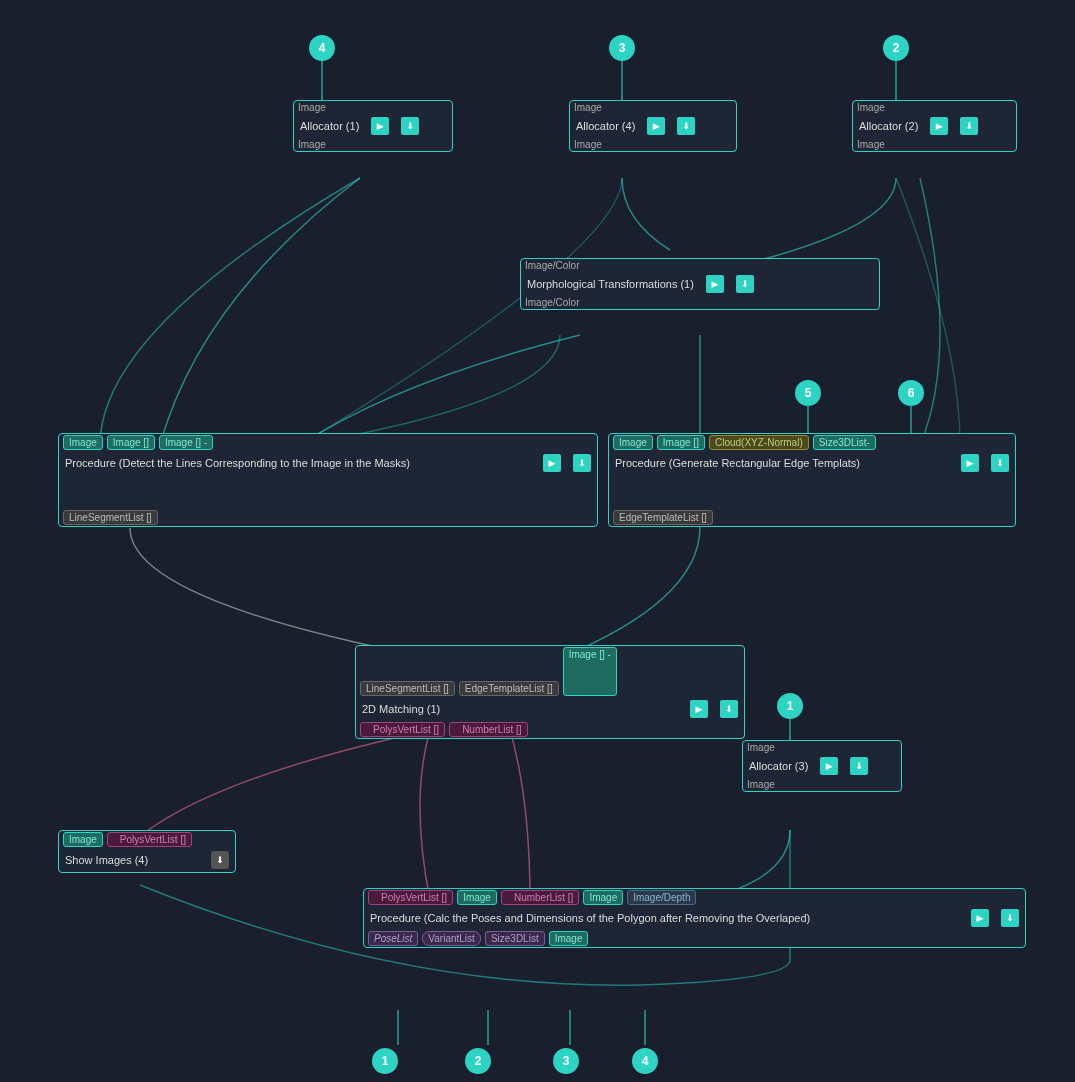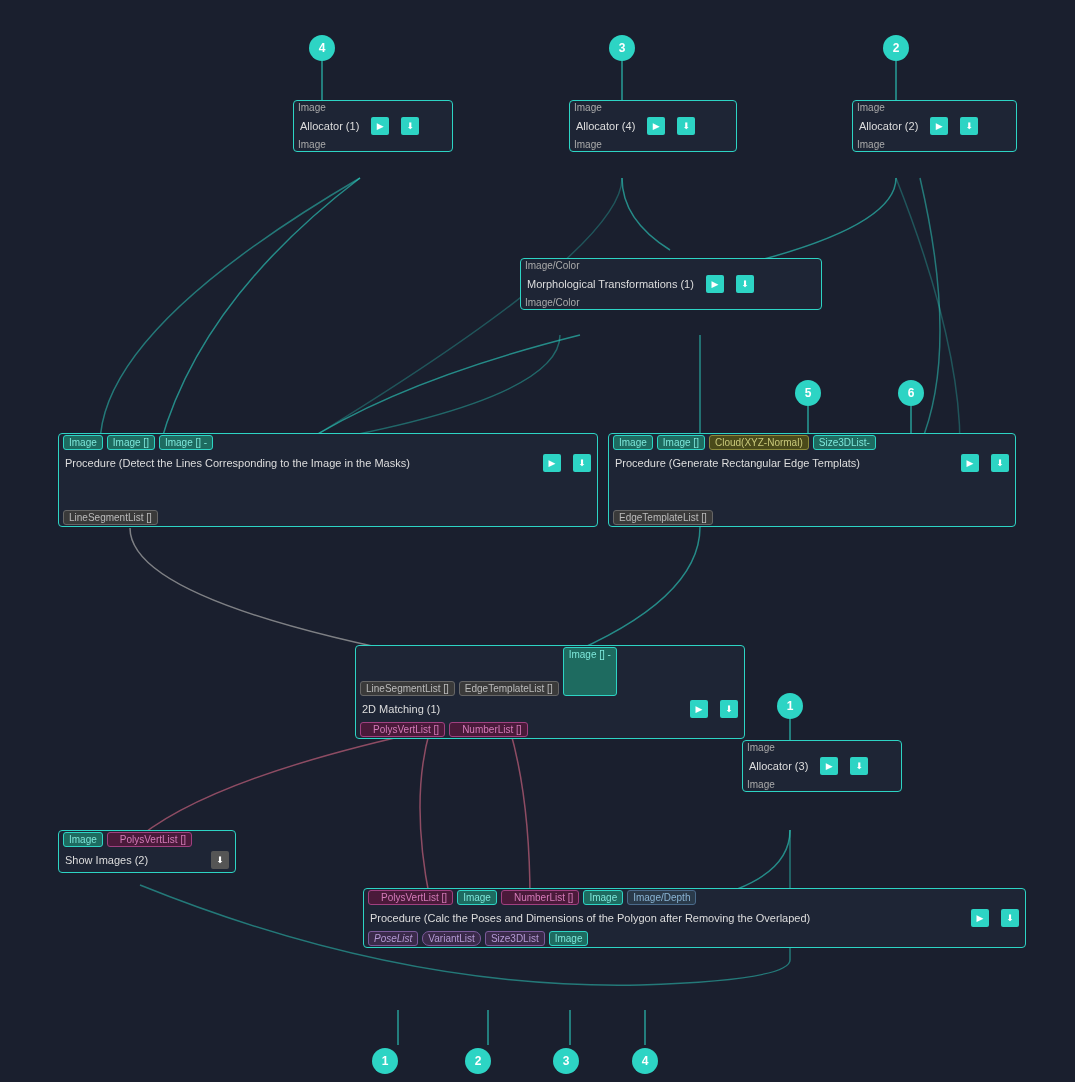--- a/index.html
+++ b/index.html
@@ -211,21 +211,21 @@
   <div class="node" style="left:852px; top:100px; width:165px;">
     <div class="node-header">Image</div>
     <div class="node-body">
       <span>Allocator (2)</span>
       <div class="btn-play">▶</div>
       <div class="btn-down">⬇</div>
     </div>
     <div class="node-footer">Image</div>
   </div>
 
-  <div class="node" style="left:520px; top:258px; width:302px;">
+  <div class="node" style="left:520px; top:258px; width:360px;">
     <div class="node-header">Image/Color</div>
     <div class="node-body">
       <span>Morphological Transformations (1)</span>
       <div class="btn-play">▶</div>
       <div class="btn-down">⬇</div>
     </div>
     <div class="node-footer">Image/Color</div>
   </div>
 
   <div class="node" style="left:58px; top:433px; width:540px;">
@@ -298,21 +298,21 @@
     </div>
     <div class="node-footer">Image</div>
   </div>
 
   <div class="node" style="left:58px; top:830px; width:178px;">
     <div class="node-header" style="display:flex; gap:4px; flex-wrap:wrap;">
       <span class="tag tag-teal">Image</span>
       <span class="tag tag-pink">PolysVertList []</span>
     </div>
     <div class="node-body">
-      <span style="flex:1;">Show Images (2)</span>
+      <span style="flex:1;">Show Images (4)</span>
       <div class="btn-down-gray">⬇</div>
     </div>
   </div>
 
   <div class="node" style="left:363px; top:888px; width:663px;">
     <div class="node-header" style="display:flex; gap:4px; flex-wrap:wrap;">
       <span class="tag tag-pink">PolysVertList []</span>
       <span class="tag tag-teal">Image</span>
       <span class="tag tag-pink">NumberList []</span>
       <span class="tag tag-teal">Image</span>

